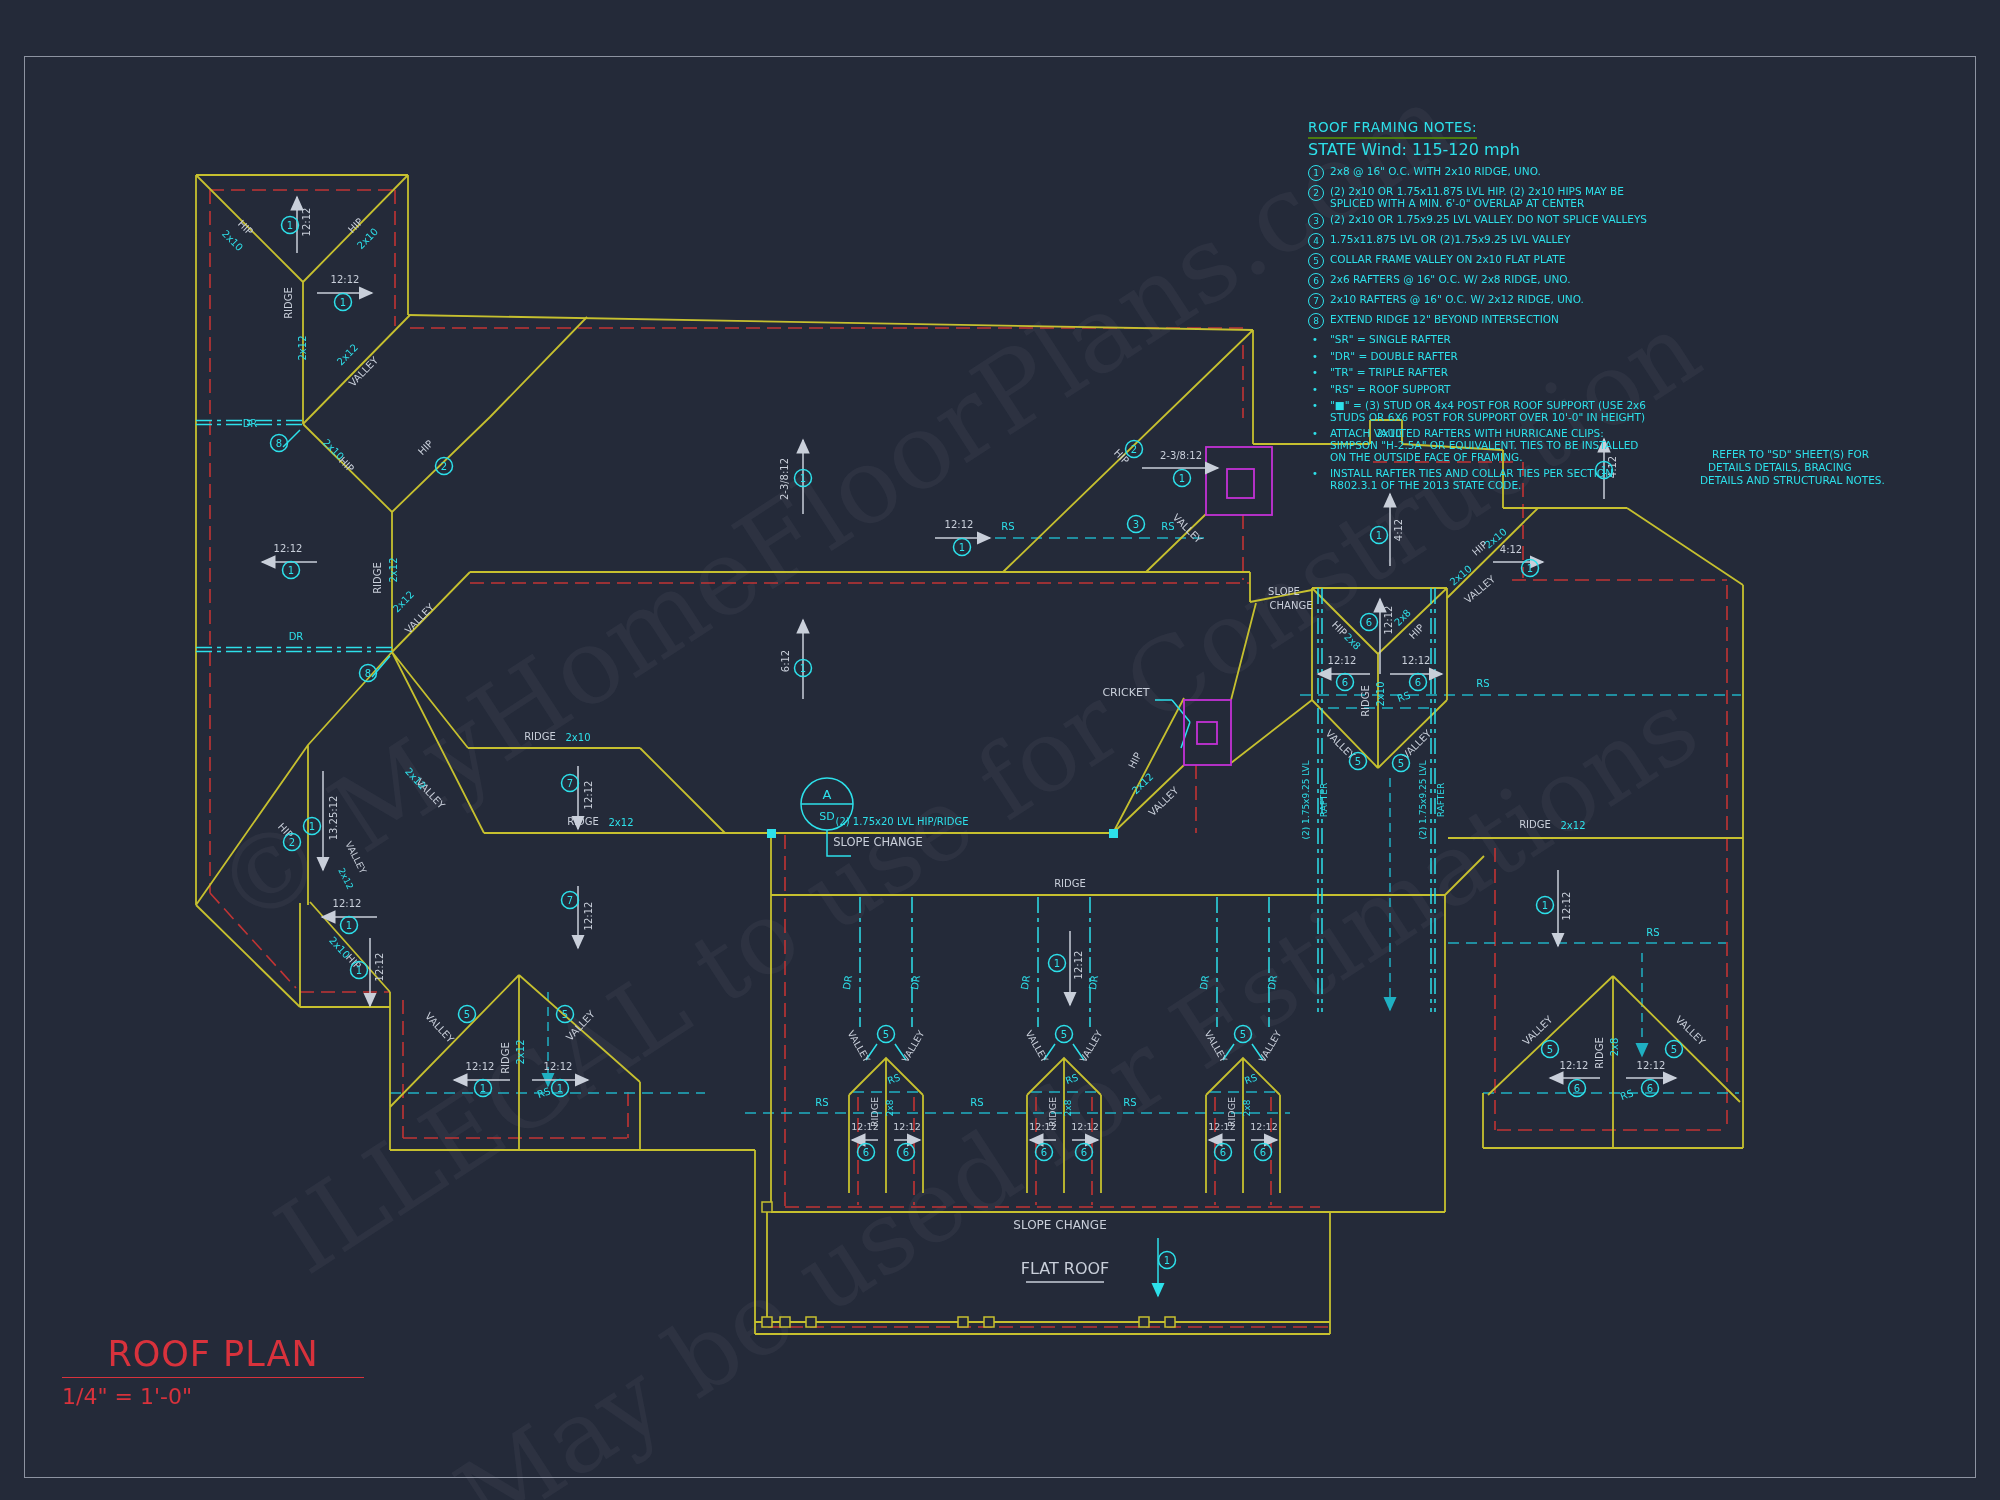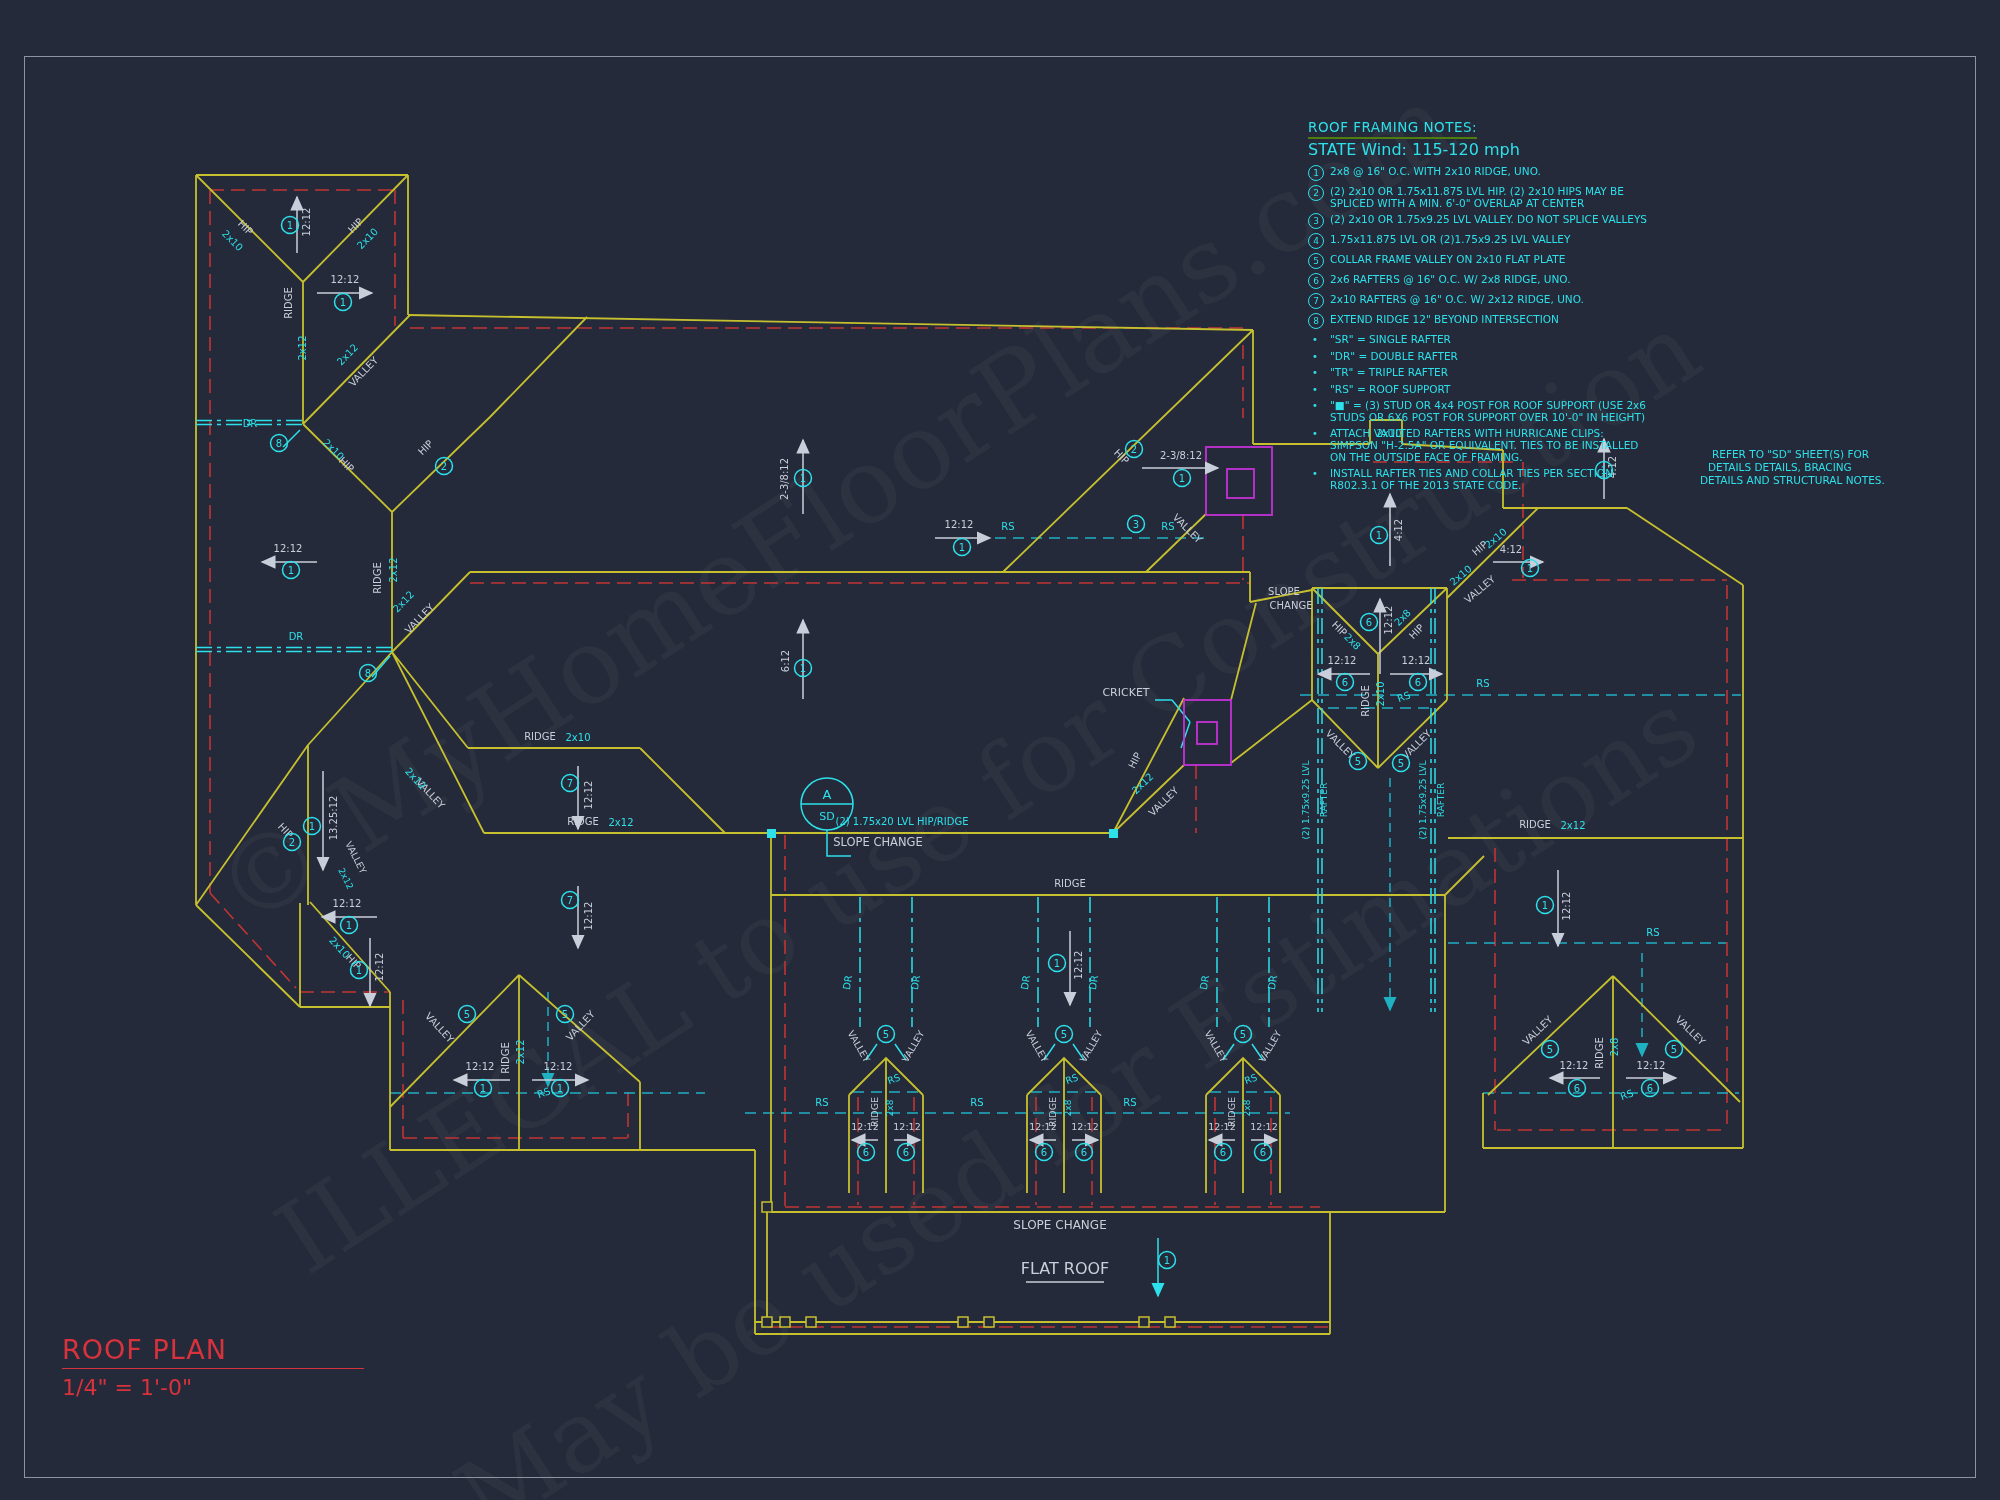--- a/index.html
+++ b/index.html
@@ -25,21 +25,21 @@
   .notes .sub{font-size:16px;margin-bottom:6px;}
   .nrow{display:flex;margin-bottom:4px;}
   .nmark{flex:0 0 22px;}
   .ncirc{display:inline-block;width:14px;height:14px;border:1px solid #2de0ea;border-radius:50%;text-align:center;font-size:9px;line-height:14px;}
   .ndot{display:inline-block;width:14px;text-align:center;font-size:10px;}
   .refer{position:absolute;left:1700px;top:448px;width:250px;color:#2de0ea;font-size:10.5px;line-height:1.25;}
   .refer div:nth-child(1){padding-left:12px;}
   .refer div:nth-child(2){padding-left:8px;}
   
   .tblock{position:absolute;left:62px;top:1334px;color:#d8323c;}
-  .tblock .t1{font-size:27px;letter-spacing:1px;}
+  .tblock .t1{font-size:35px;letter-spacing:1px;text-align:center;}
   .tblock .rule{width:302px;border-bottom:1.5px solid #d8323c;margin:3px 0 6px 0;}
   .tblock .t2{font-size:22px;}
   
   .wm{position:absolute;color:rgba(200,207,222,0.055);font-family:"DejaVu Serif", serif;white-space:nowrap;transform-origin:left bottom;pointer-events:none;}
 </style>
 </head>
 <body>
 
 <div class="frame"></div>
 

